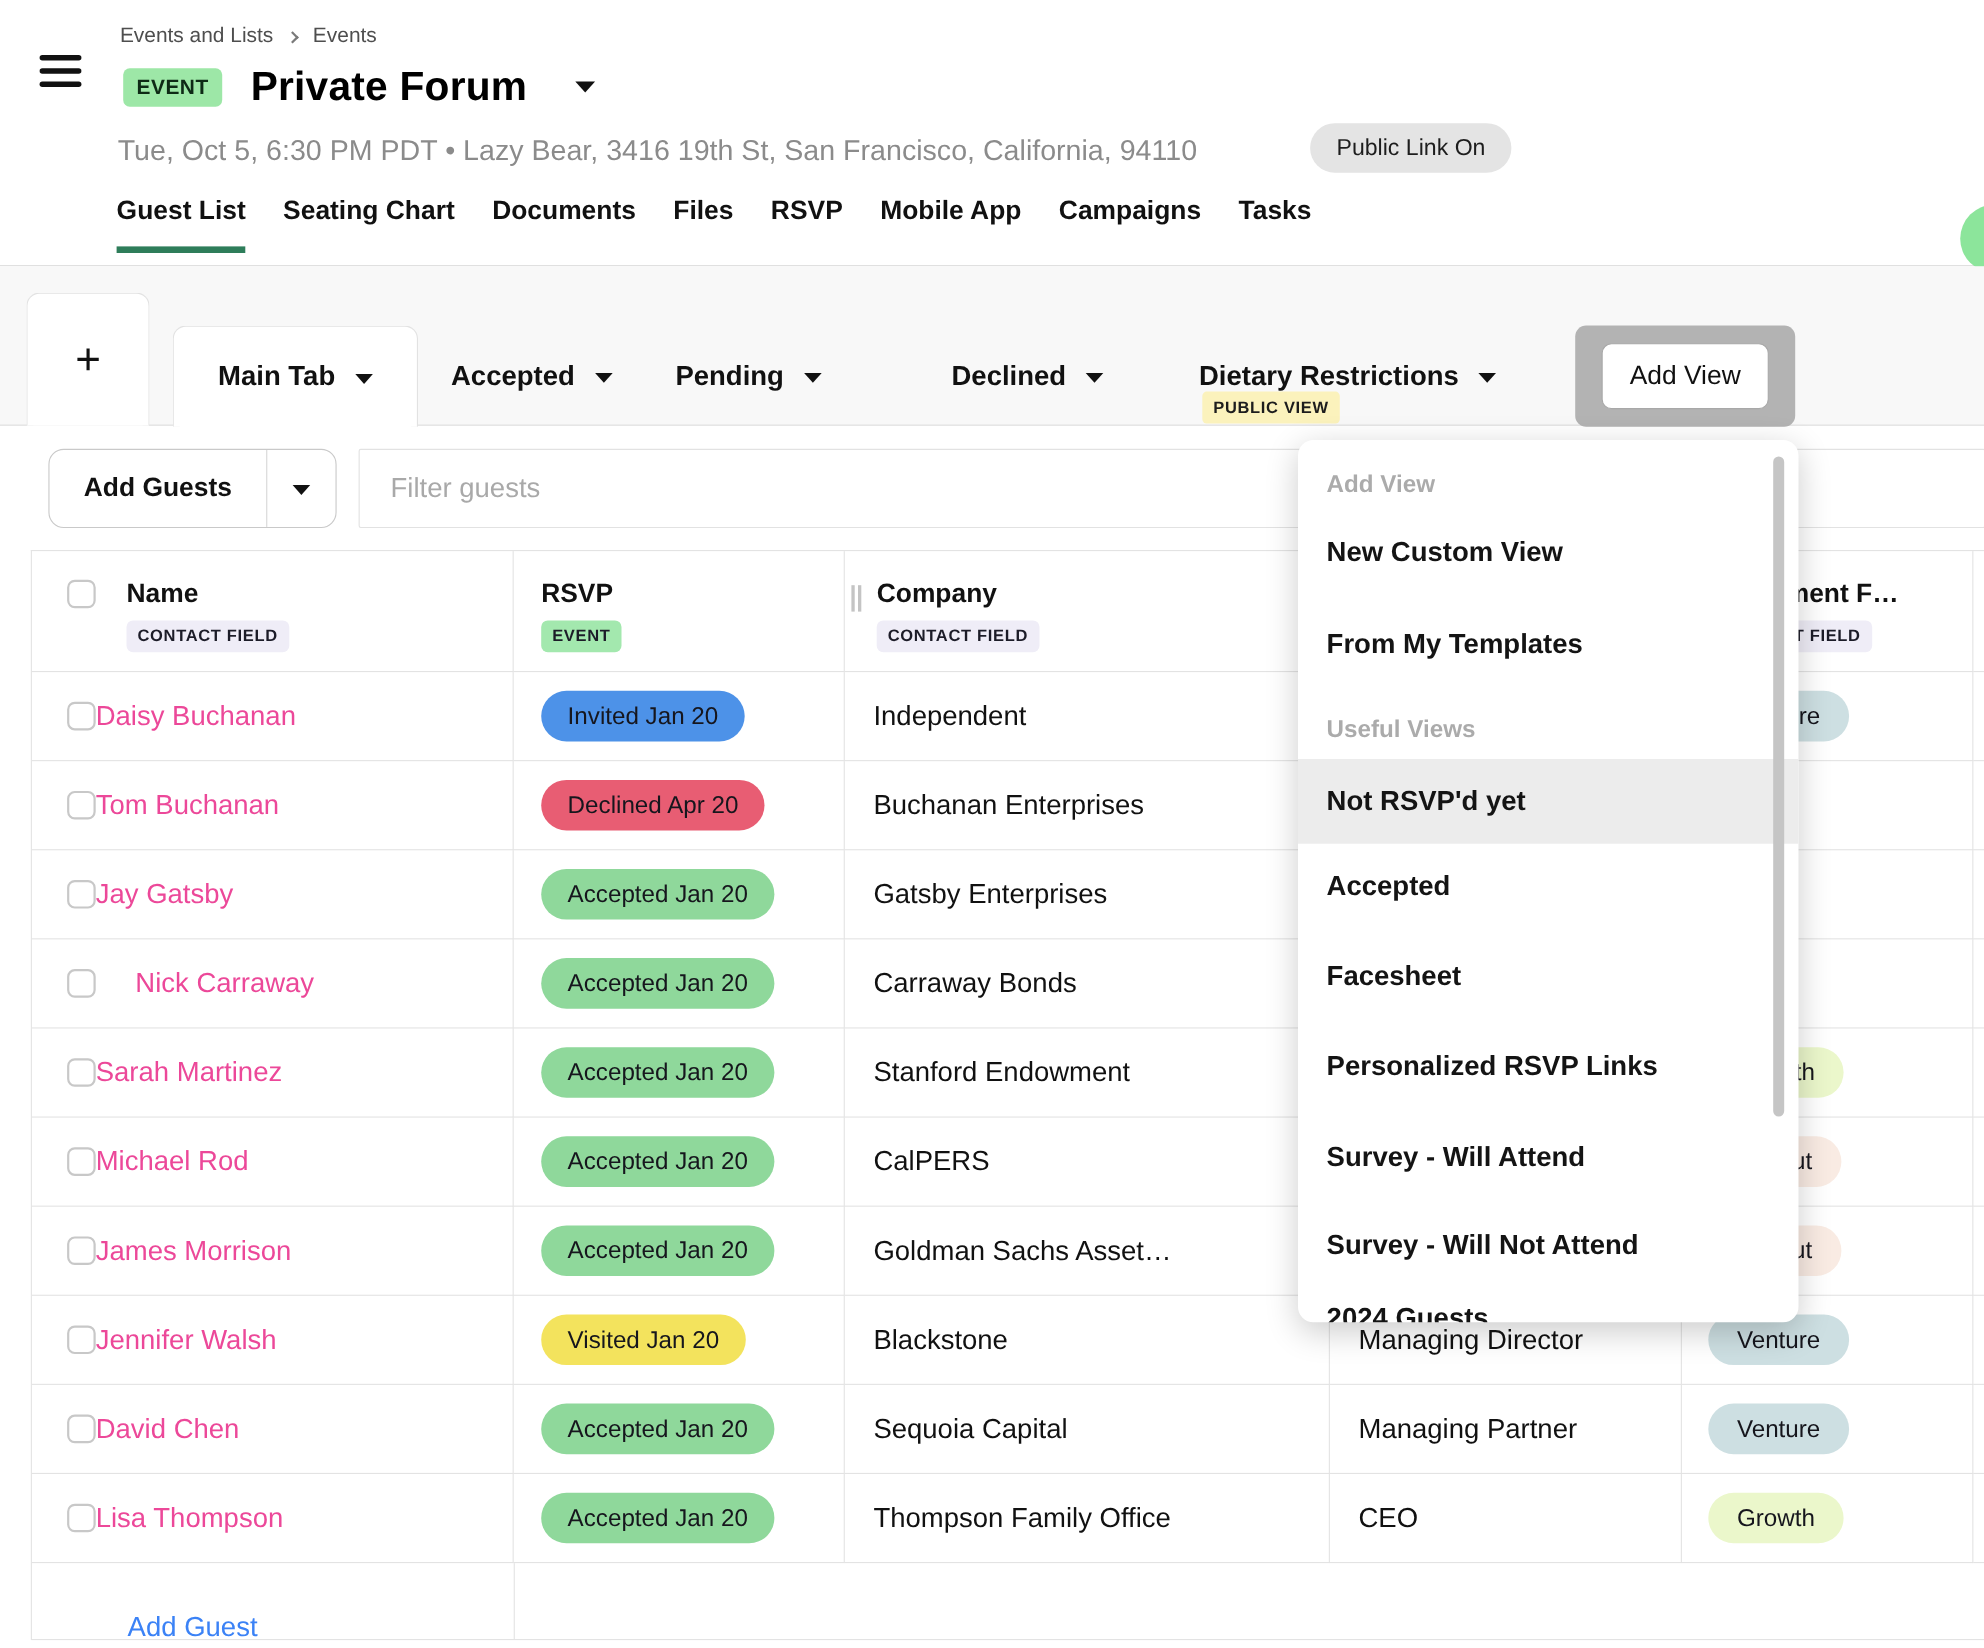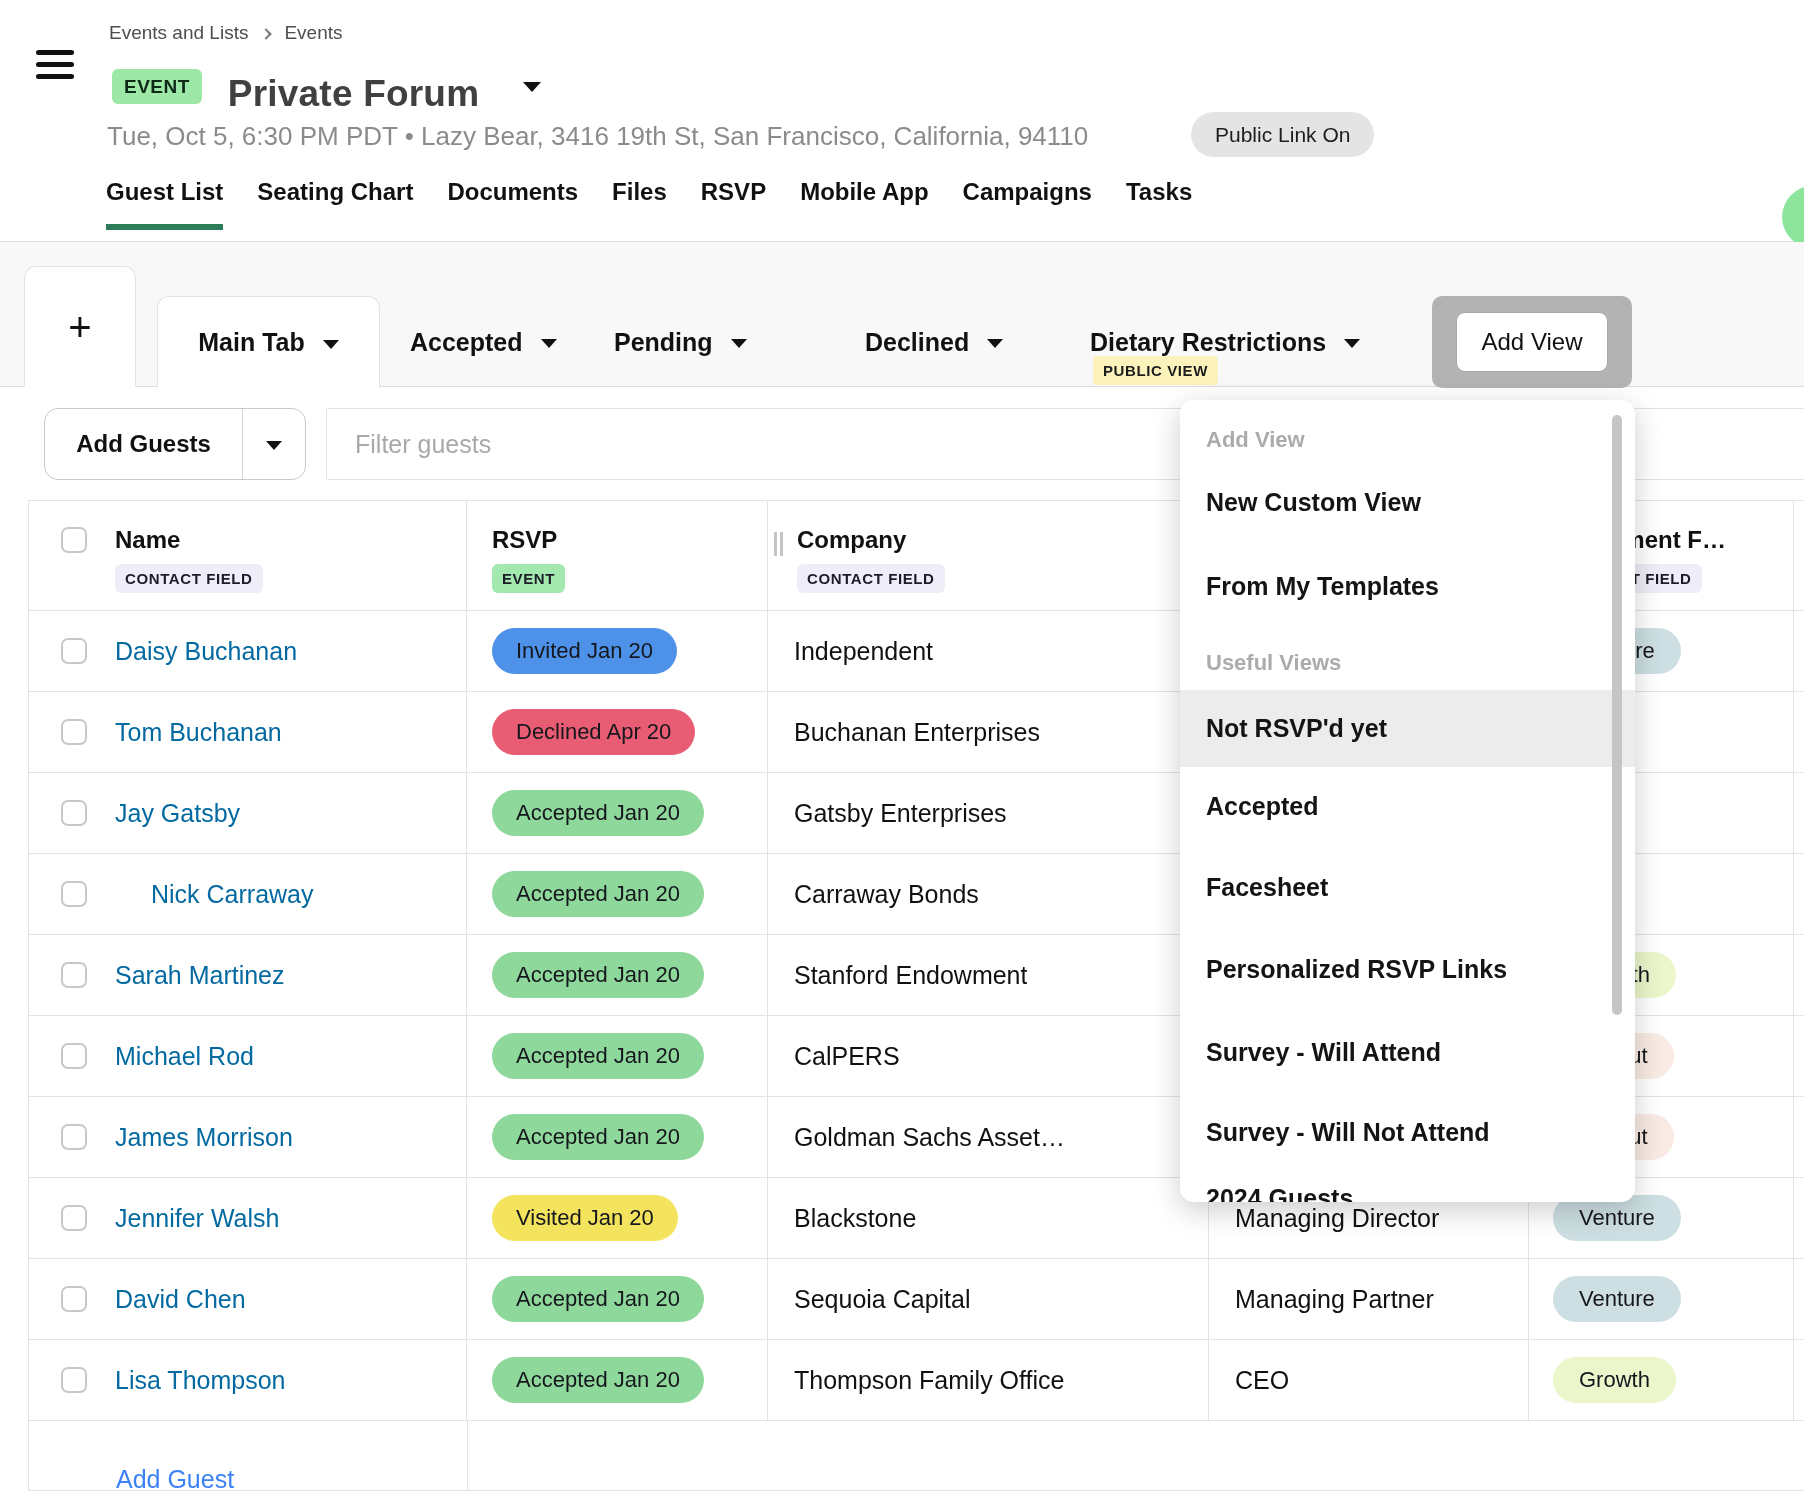--- a/index.html
+++ b/index.html
@@ -8,21 +8,21 @@
   #app { position:relative; width:1804px; height:1498px; background:#fff; overflow:hidden; }
 
   
   .hamburger { position:absolute; left:36px; top:50px; width:38px; height:30px; cursor:pointer; }
   .hamburger span { display:block; width:38px; height:5px; background:#111; border-radius:3px; margin-bottom:7px; }
   .breadcrumb { position:absolute; left:109px; top:22px; display:flex; align-items:center; gap:14px; font-size:19px; color:#4e4e4e; }
   .crumb { cursor:pointer; }
   .crumb-chev { width:8px; height:8px; border-top:2.5px solid #7a7a7a; border-right:2.5px solid #7a7a7a; transform:rotate(45deg); margin-top:1px; }
   .title-row { position:absolute; left:112px; top:58px; display:flex; align-items:center; gap:26px; }
   .event-badge { background:#9de7a7; color:#0e2a16; font-size:19px; font-weight:bold; letter-spacing:.5px; padding:7px 12px 6px; border-radius:6px; }
-  .page-title { font-size:37px; font-weight:bold; color:#404040; letter-spacing:.2px;margin-top:15px; }
+  .page-title { font-size:37px; font-weight:bold; color:#000000; letter-spacing:.2px; }
   .caret { width:0; height:0; border-left:9px solid transparent; border-right:9px solid transparent; border-top:10px solid #111; }
   .title-caret { margin-left:18px; cursor:pointer; }
   .subtitle { position:absolute; left:107px; top:121px; font-size:26px; color:#8b8b8b; }
   .public-link { position:absolute; left:1191px; top:112px; height:45px; line-height:45px; background:#e4e4e4; color:#1d1d1d; border-radius:23px; padding:0 24px; font-size:21px; cursor:pointer; }
   .nav-tabs { position:absolute; left:106px; top:172px; display:flex; gap:34px; height:64px; }
   .nav-tab { position:relative; font-size:24px; font-weight:bold; color:#111; padding-top:6px; cursor:pointer; }
   .nav-tab.active::after { content:""; position:absolute; left:0; right:0; bottom:6px; height:6px; background:#2e7d5a; }
   .header-divider { position:absolute; left:0; top:241px; width:1804px; height:1px; background:#ddd; }
   .peek-circle { position:absolute; left:1782px; top:186px; width:62px; height:62px; border-radius:50%; background:#8ce59b; cursor:pointer; }
 
@@ -50,21 +50,21 @@
   .tcell { border-right:1px solid #e3e3e3; border-bottom:1px solid #e3e3e3; display:flex; align-items:center; }
   .tcell.filler { border-right:none; }
   .hrow .tcell { height:110px; align-items:flex-start; }
   .hcell-inner { display:flex; flex-direction:column; gap:10px; padding-top:25px; }
   .hlabel { font-size:24px; font-weight:bold; color:#111; white-space:nowrap; }
   .fbadge { font-size:15px; font-weight:bold; letter-spacing:.6px; color:#1c1c28; padding:6px 10px; border-radius:6px; align-self:flex-start; white-space:nowrap; }
   .fbadge.lavender { background:#efedf7; }
   .fbadge.green { background:#a3e8ae; }
   .brow .tcell { height:81px; }
   .checkbox { width:26px; height:26px; border:2px solid #c8c8c8; border-radius:7px; background:#fff; flex:none; cursor:pointer; }
-  .name-text { font-size:25px; color:#0369a1; margin-left:28px; white-space:nowrap; }
+  .name-text { font-size:25px; color:#ec4899; white-space:nowrap; }
   .cell-text { font-size:25px; color:#111; padding-left:26px; white-space:nowrap; overflow:hidden; }
   .pill { height:46px; line-height:46px; border-radius:23px; padding:0 24px; font-size:22px; color:#16161d; margin-left:25px; white-space:nowrap; }
   .pill.focus { padding:0 26px; margin-left:24px; }
   .drag-handle { display:flex; gap:3px; margin:31px 0 0 6px; }
   .drag-handle i { display:block; width:3px; height:24px; background:#c4c4c4; }
   .addrow { position:relative; width:1776px; height:70px; border-bottom:1px solid #e3e3e3; display:flex; align-items:center; }
   .addrow .vline { position:absolute; left:438px; top:0; width:1px; height:100%; background:#e3e3e3; }
   .addrow-text { font-size:25px; color:#3b82f6; padding-left:87px; cursor:text;margin-top:48px; }
 
   

